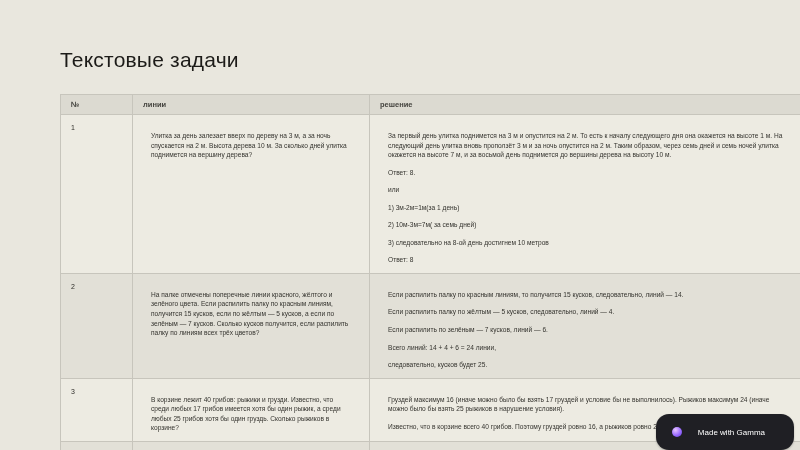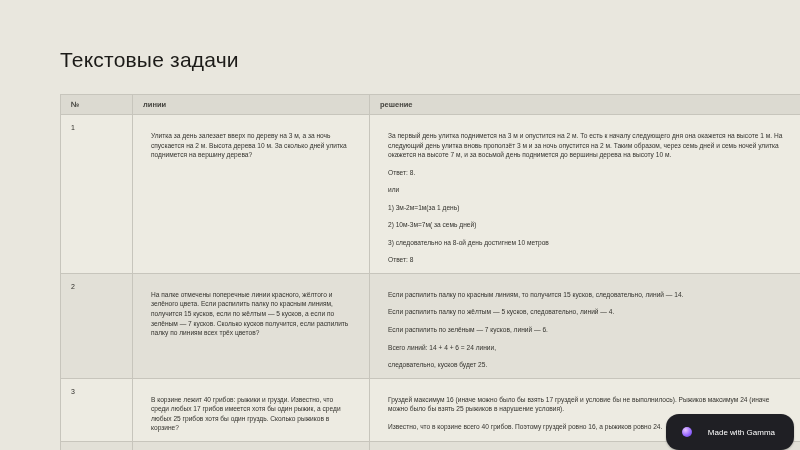--- a/index.html
+++ b/index.html
@@ -55,21 +55,21 @@
   td p { margin-bottom: 6px; }
   td p:last-child { margin-bottom: 0; }
   td.num-cell { font-size: 7px; color: #2e2d29; }
   .made-with-badge {
     position: absolute;
     right: 14px;
     bottom: 8px;
     background: #1f1f24;
     color: #ffffff;
     border-radius: 13px;
-    padding: 5px 11px 5px 8px;
+    padding: 5px 21px 5px 8px;
     font-size: 8px;
     display: flex;
     align-items: center;
     gap: 0;
     cursor: pointer;
     box-shadow: 0 1px 2px rgba(0,0,0,0.25);
   }
   .gamma-logo {
     width: 10px;
     height: 10px;

